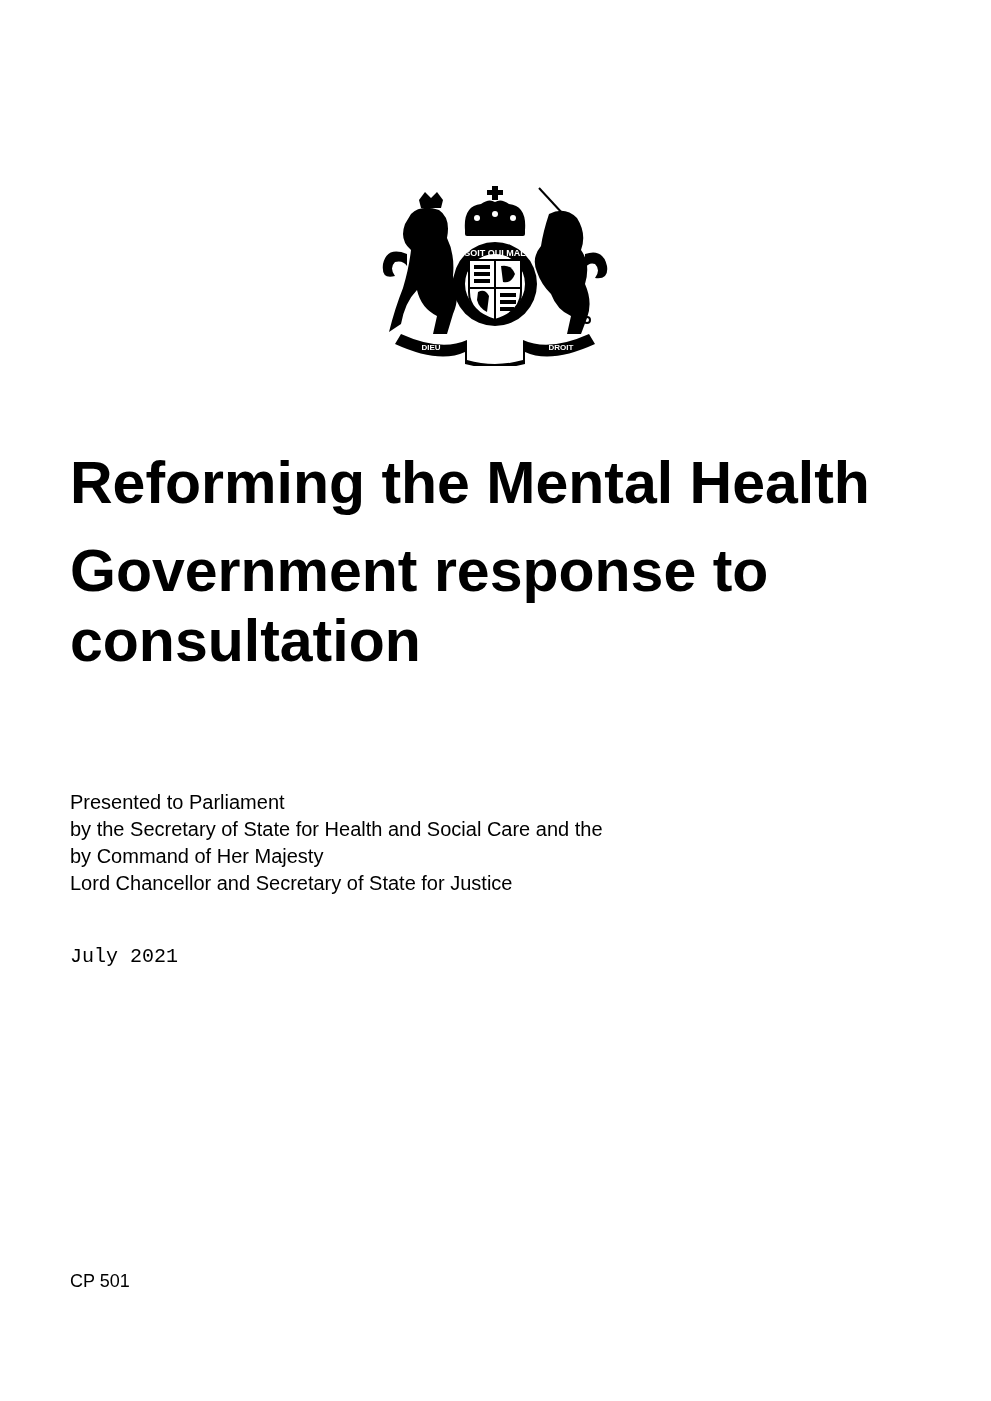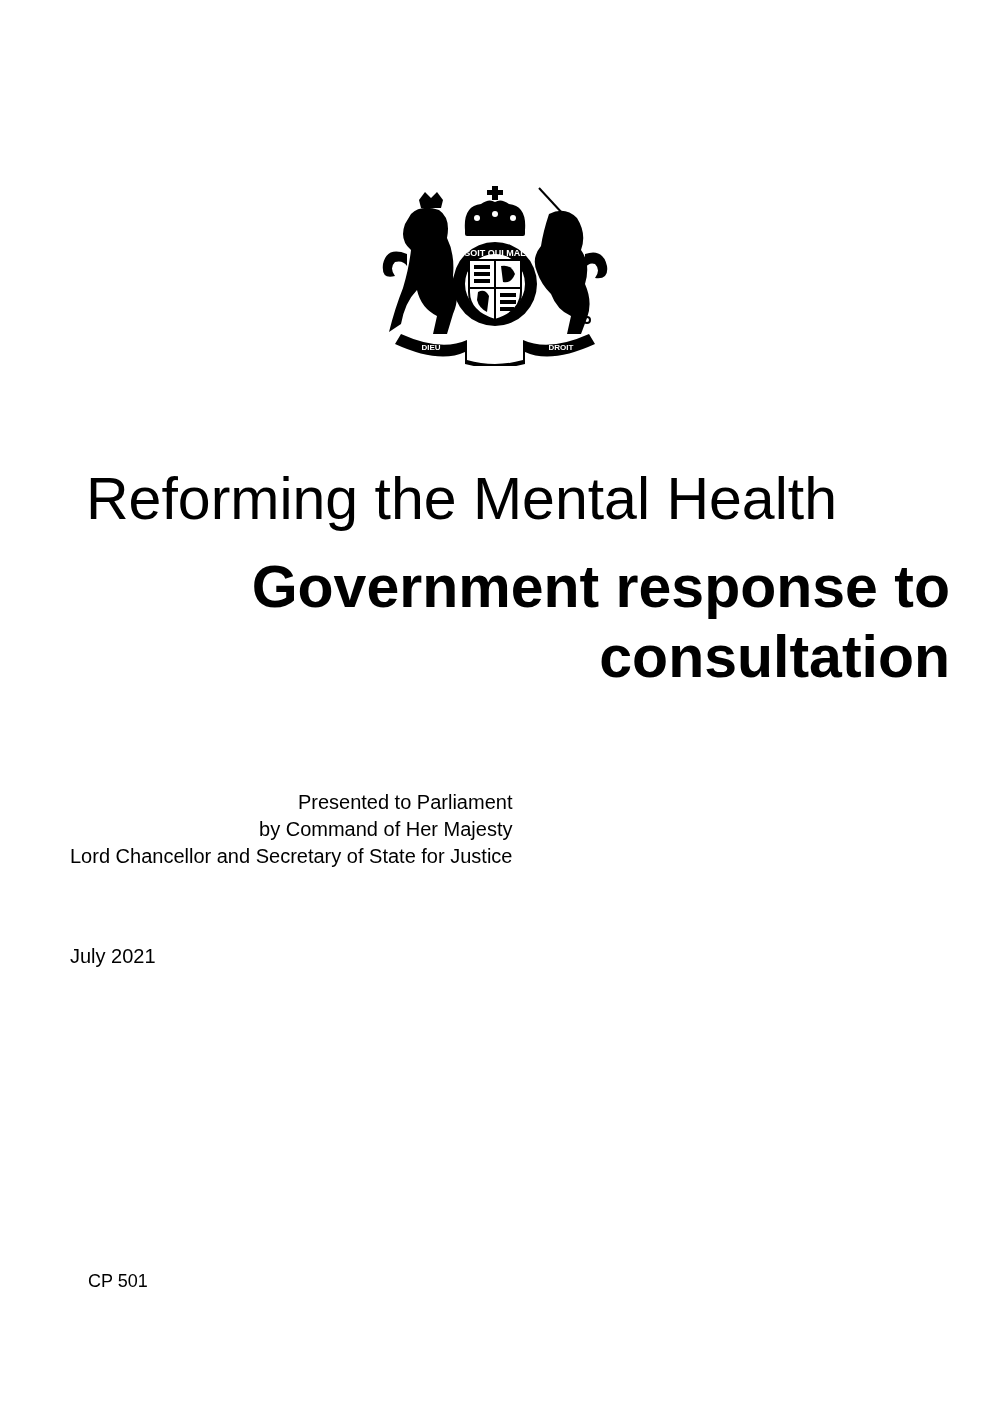--- a/index.html
+++ b/index.html
@@ -5,32 +5,32 @@
   html, body { margin: 0; padding: 0; background: #ffffff; }
   body {
     width: 991px; height: 1401px; position: relative; overflow: hidden;
     font-family: "Liberation Sans", sans-serif; color: #000000;
   }
   .crest {
     position: absolute; left: 381px; top: 184px; width: 228px; height: 182px;
   }
   .title-block { position: absolute; left: 70px; top: 448px; width: 880px; }
   .title {
-    margin: 16px; font-weight: normal; font-size: 59px; line-height: 70px;
+    margin: 0; font-weight: bold; font-size: 59px; line-height: 70px;
     letter-spacing: 0px;
   }
   .subtitle {
-    margin: 18px 0 0 12px; font-weight: bold; font-size: 59px; line-height: 70px; text-align: right;
+    margin: 18px 0 0 0; font-weight: bold; font-size: 59px; line-height: 70px;
   }
   .presented {
     position: absolute; left: 70px; top: 789px; font-size: 20px; line-height: 27px;
   }
-  .presented div { white-space: nowrap; text-align: right; }
-  .date { position: absolute; left: 70px; top: 943px; font-size: 20px; line-height: 27px; }
-  .ref { position: absolute; left: 70px; top: 1269px; font-size: 18px; line-height: 24px; margin-left: 18px; }
+  .presented div { white-space: nowrap; }
+  .date { position: absolute; left: 70px; top: 943px; font-size: 20px; line-height: 27px; font-family: Liberation Mono, monospace; }
+  .ref { position: absolute; left: 70px; top: 1269px; font-size: 18px; line-height: 24px; }
 </style>
 </head>
 <body>
 
 <div class="crest">
   <svg width="228" height="182" viewBox="0 0 228 182" xmlns="http://www.w3.org/2000/svg">
 
     <g fill="#000">
       <rect x="111" y="2" width="6" height="14"></rect>
       <rect x="106" y="6" width="16" height="5"></rect>
@@ -91,19 +91,20 @@
     <span>Reforming the Mental Health</span><br>
   </h1>
   <h2 class="subtitle">
     <span>Government response to</span><br>
     <span>consultation</span>
   </h2>
 </div>
 
 <div class="presented">
   <div>Presented to Parliament</div>
+  <div>by the Secretary of State for Health and Social Care and the</div>
   <div>by Command of Her Majesty</div>
   <div>Lord Chancellor and Secretary of State for Justice</div>
 </div>
 
 <div class="date">July 2021</div>
 
 <div class="ref">CP 501</div>
 
 </body></html>

